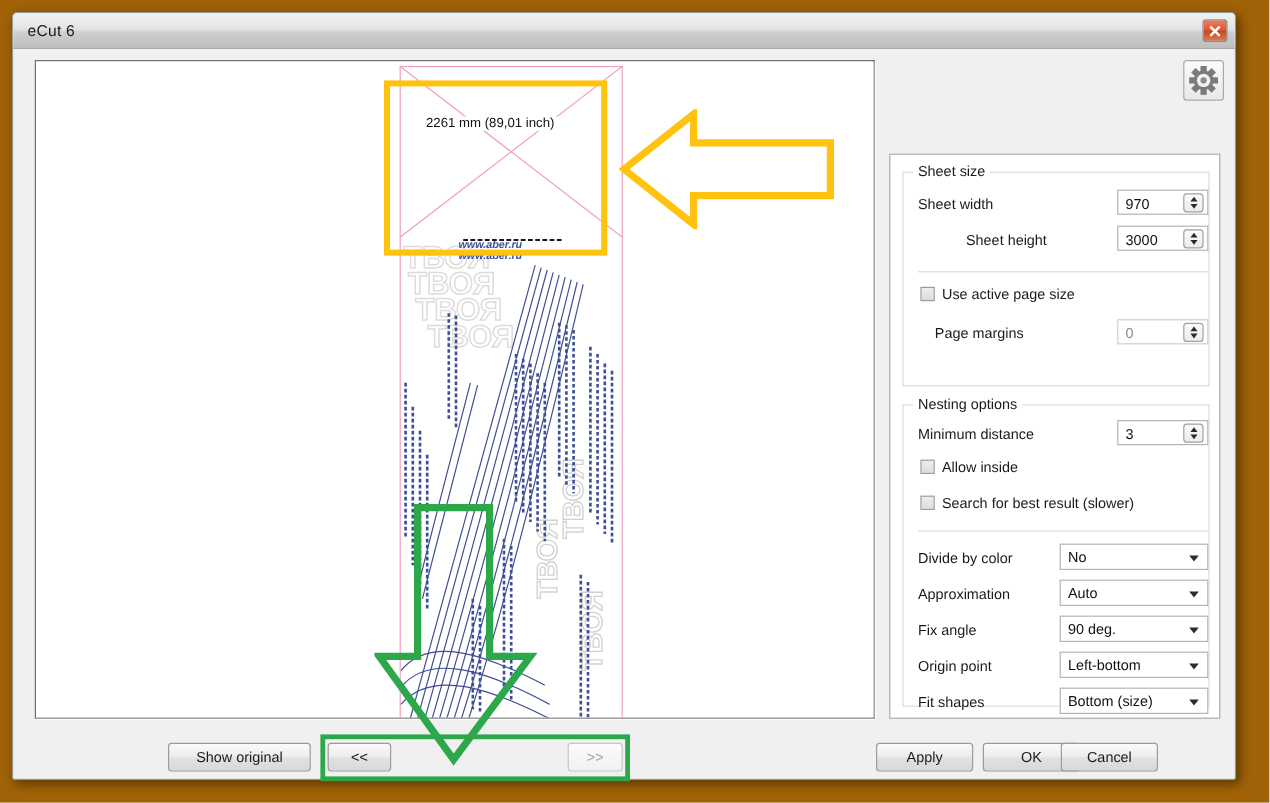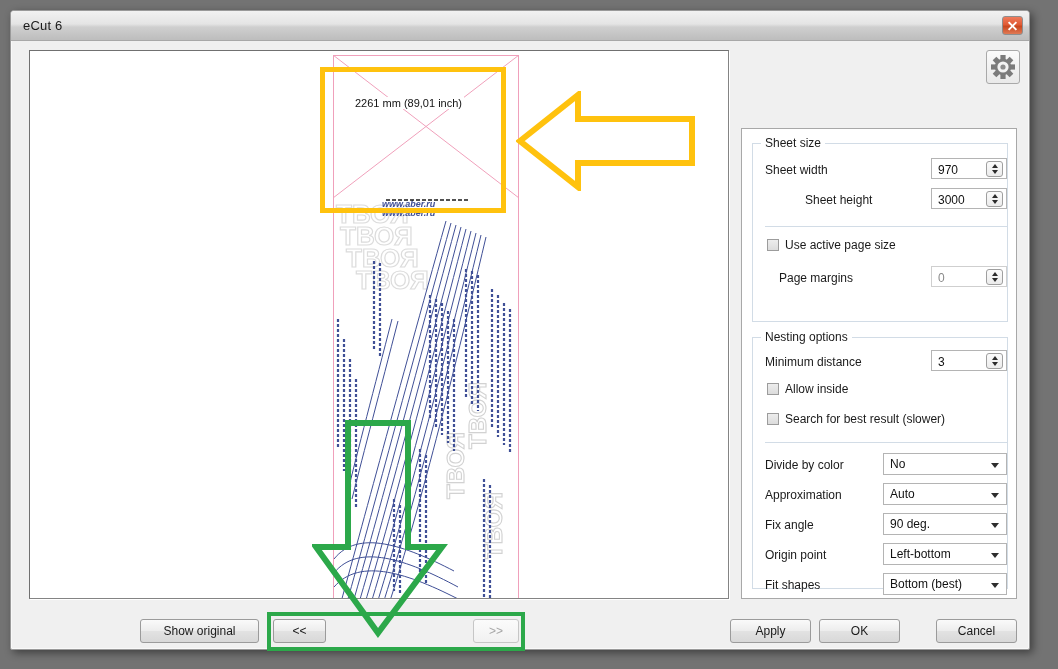--- a/index.html
+++ b/index.html
@@ -4,21 +4,21 @@
 <style>
   html, body {
     margin: 0; padding: 0;
     background: #ffffff;
     font-family: "Liberation Sans", sans-serif;
   }
   #screen {
     position: relative;
     width: 1058px; height: 669px;
     overflow: hidden;
-    background: #737373;
+    background: #a16207;
   }
 
   
   .window {
     position: absolute;
     left: 10px; top: 10px;
     width: 1020px; height: 640px;
     background: #f0f0f0;
     border: 1px solid #9a9a9a;
     border-radius: 4px 4px 2px 2px;
@@ -508,31 +508,31 @@
             </div>
 
             <div class="fld-label" style="left:12px; top:210px;">Origin point</div>
             <div class="combo" style="left:130px; top:205px; width:124px;">
               <div class="combo-text">Left-bottom</div>
               <div class="combo-arrow"></div>
             </div>
 
             <div class="fld-label" style="left:12px; top:240px;">Fit shapes</div>
             <div class="combo" style="left:130px; top:235px; width:124px;">
-              <div class="combo-text">Bottom (best)</div>
+              <div class="combo-text">Bottom (size)</div>
               <div class="combo-arrow"></div>
             </div>
           </div>
 
         </div>
       </div>
 
       <div class="btn" style="left:128px; top:578px; width:119px;">Show original</div>
       <div class="btn" style="left:261px; top:578px; width:53px;">&lt;&lt;</div>
       <div class="btn disabled" style="left:461px; top:578px; width:46px;">&gt;&gt;</div>
 
       <div class="btn" style="left:718px; top:578px; width:81px;">Apply</div>
       <div class="btn" style="left:807px; top:578px; width:81px;">OK</div>
-      <div class="btn" style="left:924px; top:578px; width:81px;">Cancel</div>
+      <div class="btn" style="left:872px; top:578px; width:81px;">Cancel</div>
 
     </div>
   </div>
 </div>
 
 </body></html>

